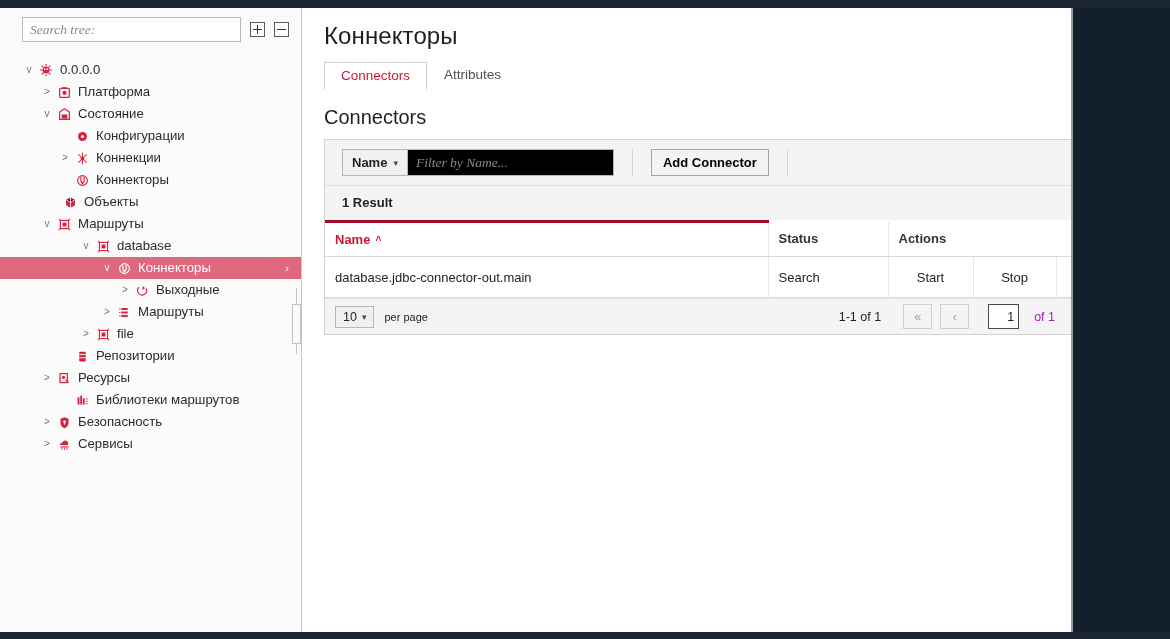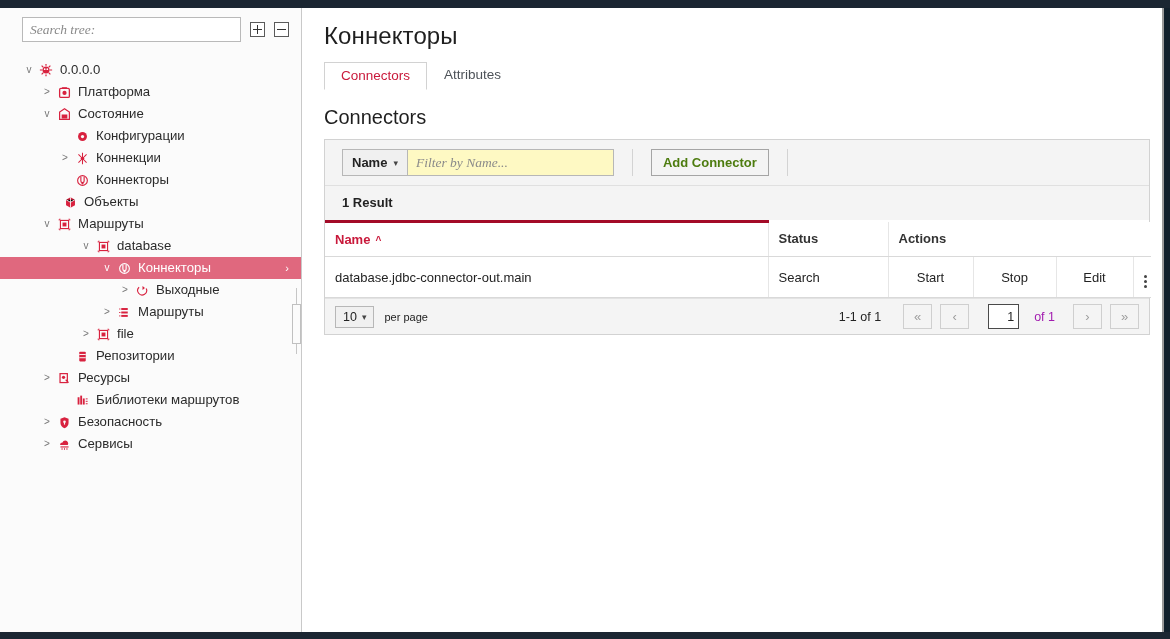--- a/index.html
+++ b/index.html
@@ -6,21 +6,21 @@
   html, body {
     margin: 0; padding: 0;
     width: 1170px; height: 639px;
     background: #11202c;
     font-family: "Liberation Sans", sans-serif;
     overflow: hidden;
   }
   .window {
     position: absolute;
     left: 0; top: 8px;
-    width: 1164px; height: 624px;
+    width: 1073px; height: 624px;
     background: #ffffff;
     border-right: 2px solid #9a9a9a;
     display: flex;
     overflow: hidden;
   }
   .topbar {
     position: absolute; left: 0; top: 0; width: 1170px; height: 8px;
     background: #1b2632;
   }
   .bottombar {
@@ -201,38 +201,38 @@
     font-size: 13px;
     color: #232323;
     font-weight: bold;
     cursor: pointer;
   }
   .filter-select .chev { font-size: 9px; font-weight: normal; color: #444; }
   .filter-text {
     width: 206px;
     border: 1px solid #b7b7b7;
     border-left: none;
-    background: #fef9c3;
+    background: #000000;
     padding: 0 8px;
     font-family: "Liberation Serif", serif;
     font-style: italic;
     font-size: 13.5px;
     color: #8a8a8a;
     outline: none;
   }
   .filter-text::placeholder { color: #8a8a8a; font-style: italic; opacity: 1; }
   .vdiv {
     width: 1px; height: 27px; background: #d3d3d3; margin: 0 18px;
   }
   .btn-add {
     border: 1px solid #a5a5a5;
     background: #f4f4f4;
     font-size: 13px;
     font-weight: bold;
-    color: #4d7c0f;
+    color: #000000;
     padding: 5px 11px;
     cursor: pointer;
     line-height: 1.2;
   }
   .results-row {
     background: #f4f4f4;
     font-size: 13px;
     font-weight: bold;
     color: #222;
     padding: 9px 0 10px 17px;

